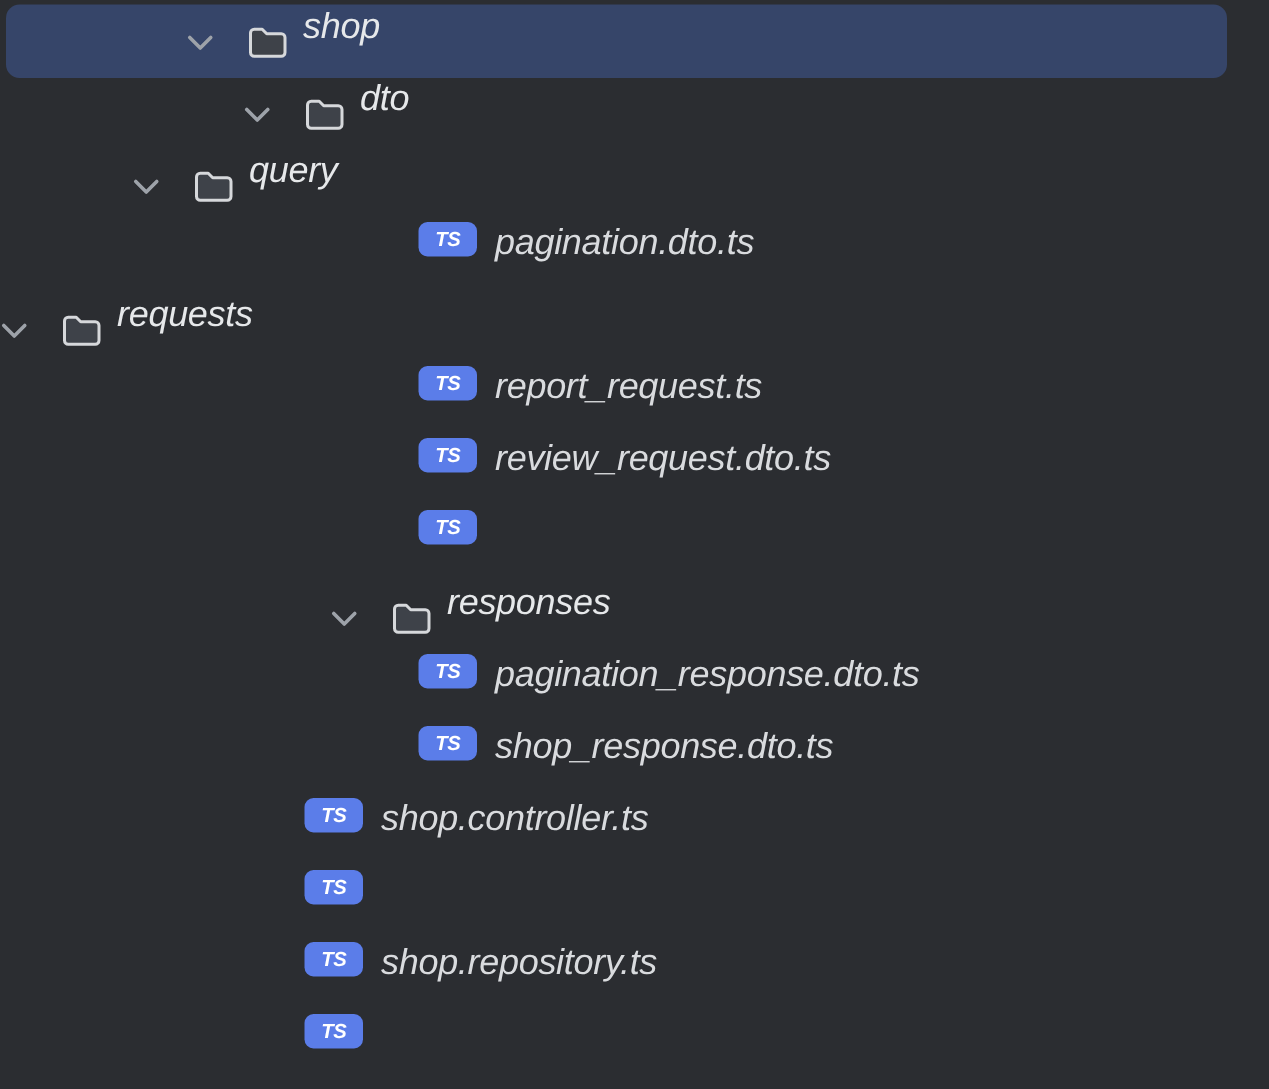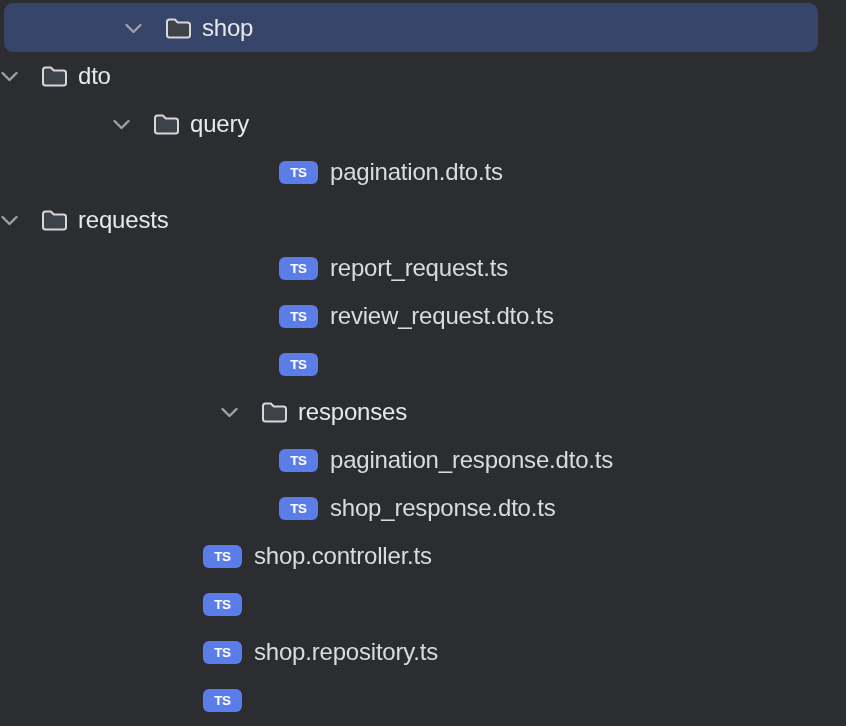--- a/index.html
+++ b/index.html
@@ -23,23 +23,23 @@
     overflow: hidden;
   }
   .tree {
     padding-top: 4px;
     width: 846px;
   }
   .row {
     position: relative;
     height: 48px;
     display: flex;
-    align-items: center;
     cursor: default;
     white-space: nowrap;
+    font-style: italic;
   }
   .selection-highlight {
     display: none;
     position: absolute;
     left: 4px;
     right: 28px;
     top: -1px;
     bottom: 0;
     border-radius: 9px;
     background: var(--selection);
@@ -106,68 +106,68 @@
       </svg>
     </span>
     <span class="folder-icon-wrap">
       <svg width="27" height="23" viewBox="0 0 27 23" aria-hidden="true">
         <path class="folder-path" d="M2 5 C2 3.6 3.1 2.5 4.5 2.5 H9.8 L12.8 5.5 H22.5 C23.9 5.5 25 6.6 25 8 V18 C25 19.4 23.9 20.5 22.5 20.5 H4.5 C3.1 20.5 2 19.4 2 18 Z"></path>
       </svg>
     </span>
 
     <span class="label">shop</span>
   </div>
+    <div class="row folder" style="padding-left: 162px;">
+
+    <span class="chevron-wrap">
+      <svg width="19" height="13" viewBox="0 0 19 13" aria-hidden="true">
+        <polyline points="2.5,3 9.5,10 16.5,3" fill="none" stroke="currentColor" stroke-width="2.4" stroke-linecap="round" stroke-linejoin="round"></polyline>
+      </svg>
+    </span>
+    <span class="folder-icon-wrap">
+      <svg width="27" height="23" viewBox="0 0 27 23" aria-hidden="true">
+        <path class="folder-path" d="M2 5 C2 3.6 3.1 2.5 4.5 2.5 H9.8 L12.8 5.5 H22.5 C23.9 5.5 25 6.6 25 8 V18 C25 19.4 23.9 20.5 22.5 20.5 H4.5 C3.1 20.5 2 19.4 2 18 Z"></path>
+      </svg>
+    </span>
+
+    <span class="label">dto</span>
+  </div>
+    <div class="row folder" style="padding-left: 88px;">
+
+    <span class="chevron-wrap">
+      <svg width="19" height="13" viewBox="0 0 19 13" aria-hidden="true">
+        <polyline points="2.5,3 9.5,10 16.5,3" fill="none" stroke="currentColor" stroke-width="2.4" stroke-linecap="round" stroke-linejoin="round"></polyline>
+      </svg>
+    </span>
+    <span class="folder-icon-wrap">
+      <svg width="27" height="23" viewBox="0 0 27 23" aria-hidden="true">
+        <path class="folder-path" d="M2 5 C2 3.6 3.1 2.5 4.5 2.5 H9.8 L12.8 5.5 H22.5 C23.9 5.5 25 6.6 25 8 V18 C25 19.4 23.9 20.5 22.5 20.5 H4.5 C3.1 20.5 2 19.4 2 18 Z"></path>
+      </svg>
+    </span>
+
+    <span class="label">query</span>
+  </div>
+    <div class="row file" style="padding-left: 279px;">
+
+    <span class="ts-badge">TS</span>
+    <span class="label">pagination.dto.ts</span>
+  </div>
     <div class="row folder" style="">
 
     <span class="chevron-wrap">
       <svg width="19" height="13" viewBox="0 0 19 13" aria-hidden="true">
         <polyline points="2.5,3 9.5,10 16.5,3" fill="none" stroke="currentColor" stroke-width="2.4" stroke-linecap="round" stroke-linejoin="round"></polyline>
       </svg>
     </span>
     <span class="folder-icon-wrap">
       <svg width="27" height="23" viewBox="0 0 27 23" aria-hidden="true">
         <path class="folder-path" d="M2 5 C2 3.6 3.1 2.5 4.5 2.5 H9.8 L12.8 5.5 H22.5 C23.9 5.5 25 6.6 25 8 V18 C25 19.4 23.9 20.5 22.5 20.5 H4.5 C3.1 20.5 2 19.4 2 18 Z"></path>
       </svg>
     </span>
 
-    <span class="label">dto</span>
-  </div>
-    <div class="row folder" style="padding-left: 112px;">
-
-    <span class="chevron-wrap">
-      <svg width="19" height="13" viewBox="0 0 19 13" aria-hidden="true">
-        <polyline points="2.5,3 9.5,10 16.5,3" fill="none" stroke="currentColor" stroke-width="2.4" stroke-linecap="round" stroke-linejoin="round"></polyline>
-      </svg>
-    </span>
-    <span class="folder-icon-wrap">
-      <svg width="27" height="23" viewBox="0 0 27 23" aria-hidden="true">
-        <path class="folder-path" d="M2 5 C2 3.6 3.1 2.5 4.5 2.5 H9.8 L12.8 5.5 H22.5 C23.9 5.5 25 6.6 25 8 V18 C25 19.4 23.9 20.5 22.5 20.5 H4.5 C3.1 20.5 2 19.4 2 18 Z"></path>
-      </svg>
-    </span>
-
-    <span class="label">query</span>
-  </div>
-    <div class="row file" style="padding-left: 279px;">
-
-    <span class="ts-badge">TS</span>
-    <span class="label">pagination.dto.ts</span>
-  </div>
-    <div class="row folder" style="">
-
-    <span class="chevron-wrap">
-      <svg width="19" height="13" viewBox="0 0 19 13" aria-hidden="true">
-        <polyline points="2.5,3 9.5,10 16.5,3" fill="none" stroke="currentColor" stroke-width="2.4" stroke-linecap="round" stroke-linejoin="round"></polyline>
-      </svg>
-    </span>
-    <span class="folder-icon-wrap">
-      <svg width="27" height="23" viewBox="0 0 27 23" aria-hidden="true">
-        <path class="folder-path" d="M2 5 C2 3.6 3.1 2.5 4.5 2.5 H9.8 L12.8 5.5 H22.5 C23.9 5.5 25 6.6 25 8 V18 C25 19.4 23.9 20.5 22.5 20.5 H4.5 C3.1 20.5 2 19.4 2 18 Z"></path>
-      </svg>
-    </span>
-
     <span class="label">requests</span>
   </div>
     <div class="row file" style="padding-left: 279px;">
 
     <span class="ts-badge">TS</span>
     <span class="label">report_request.ts</span>
   </div>
     <div class="row file" style="padding-left: 279px;">
 
     <span class="ts-badge">TS</span>

